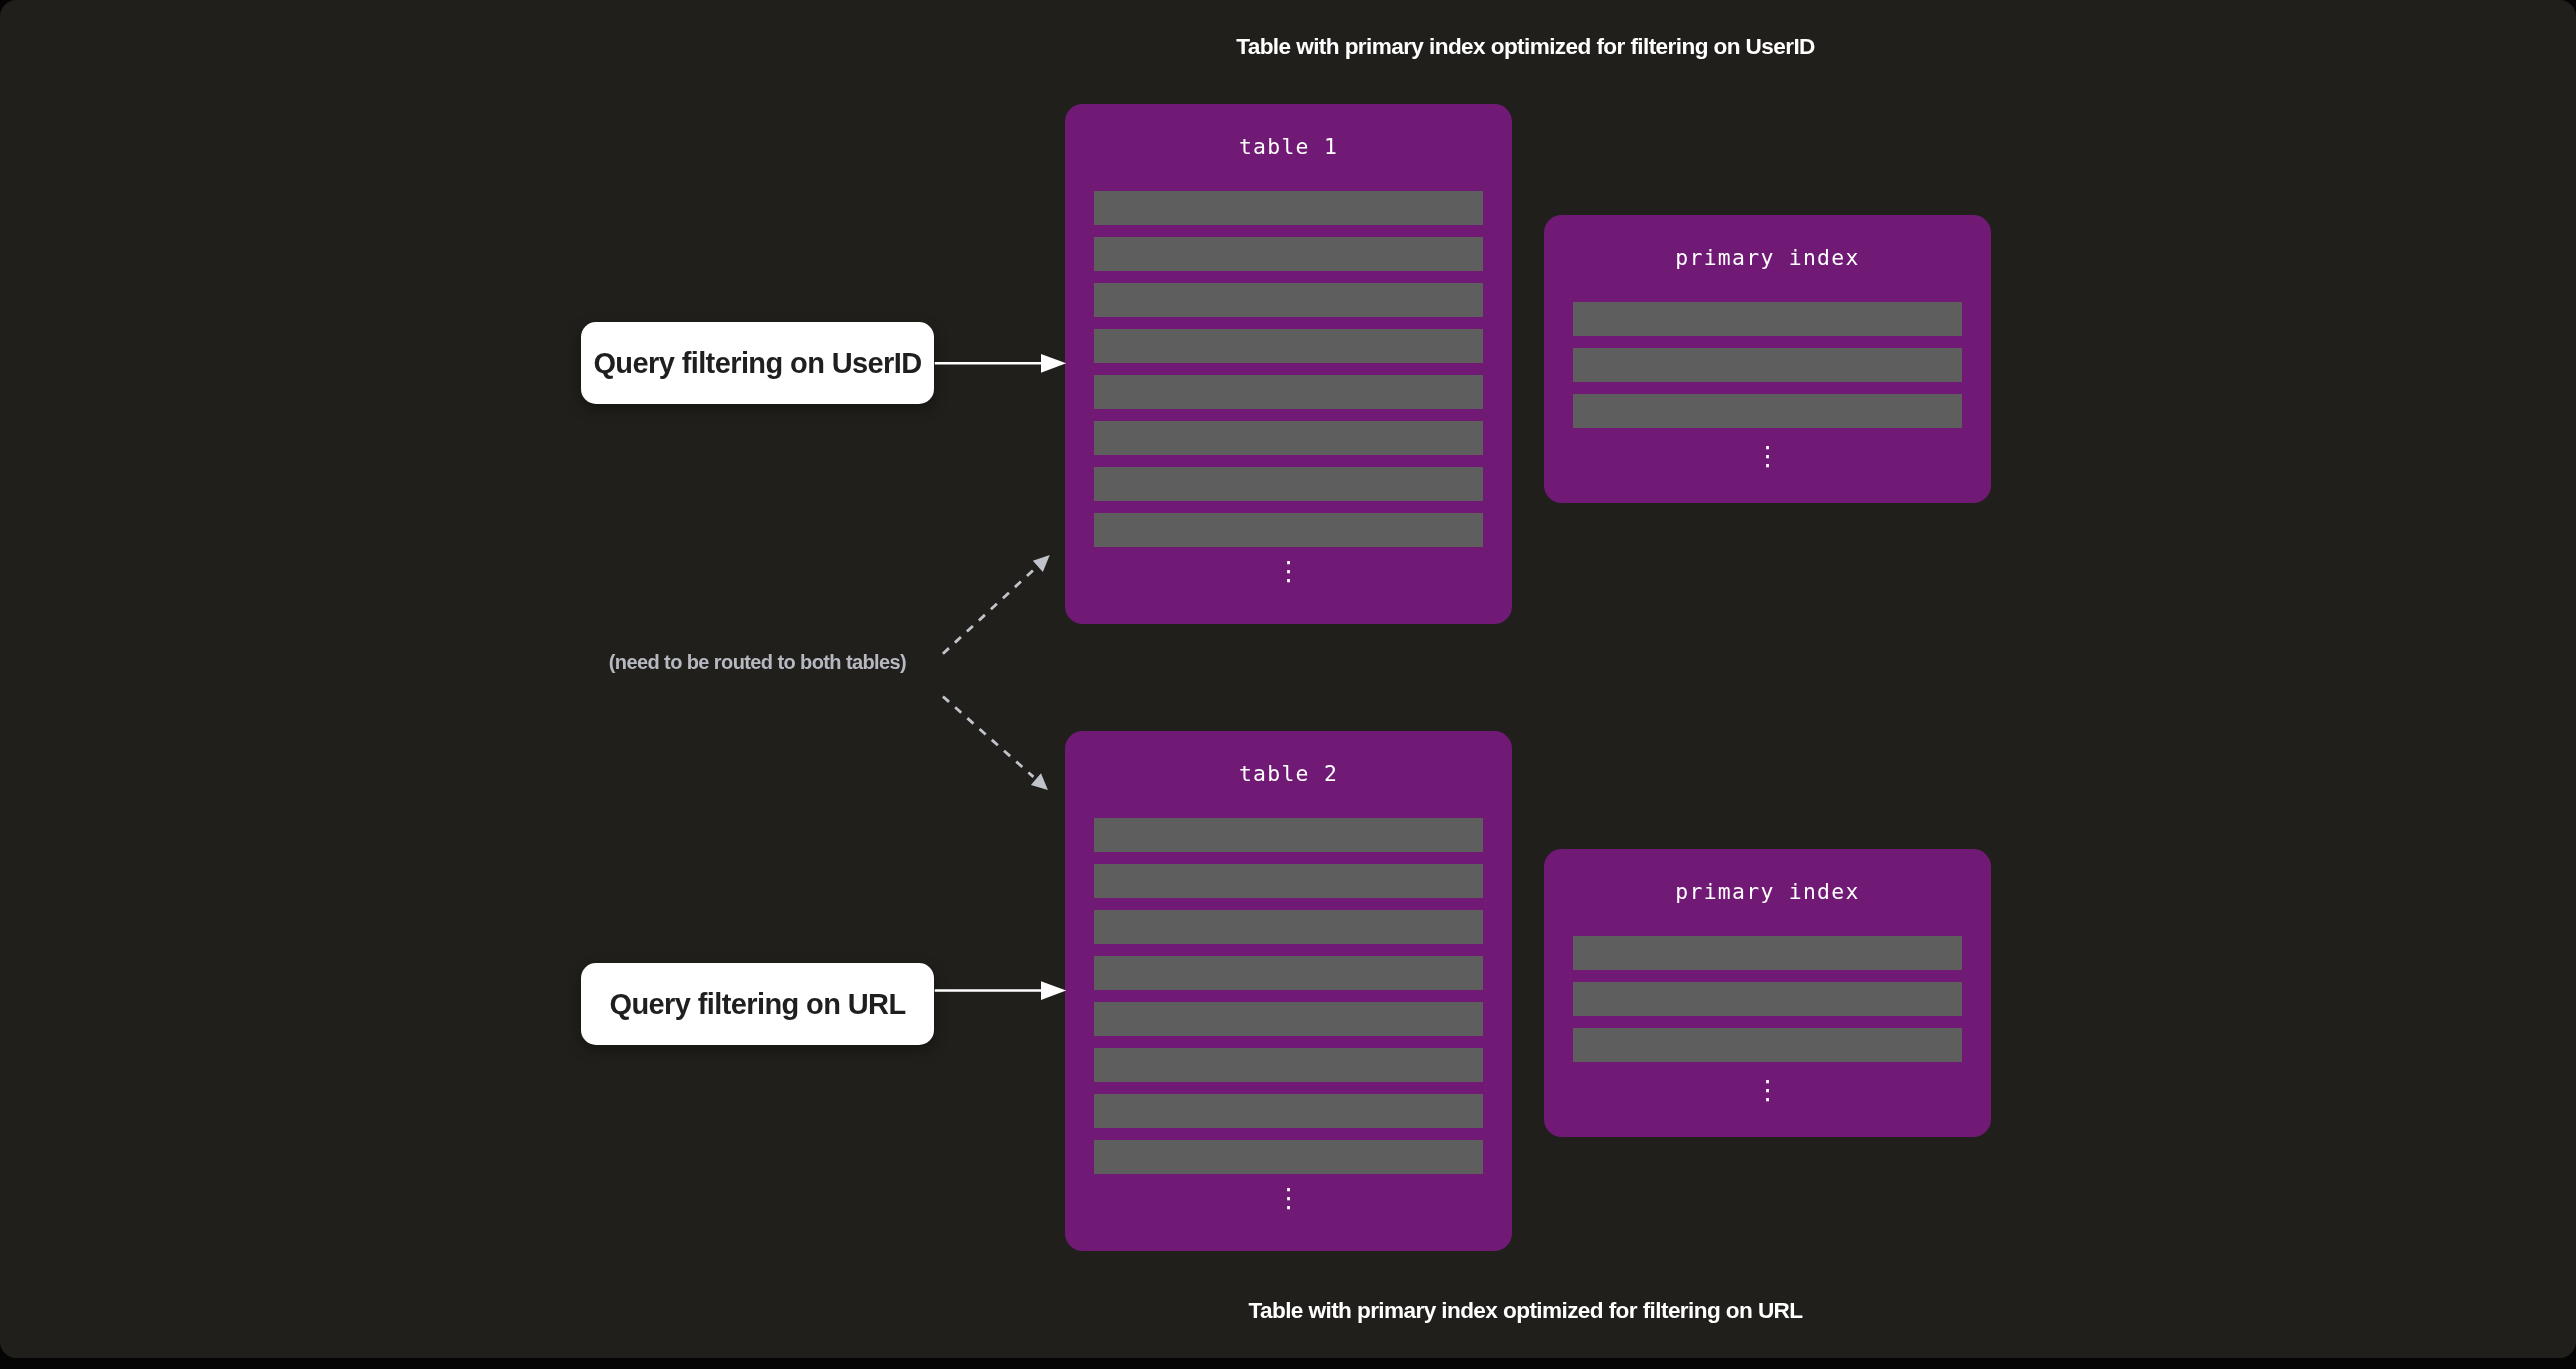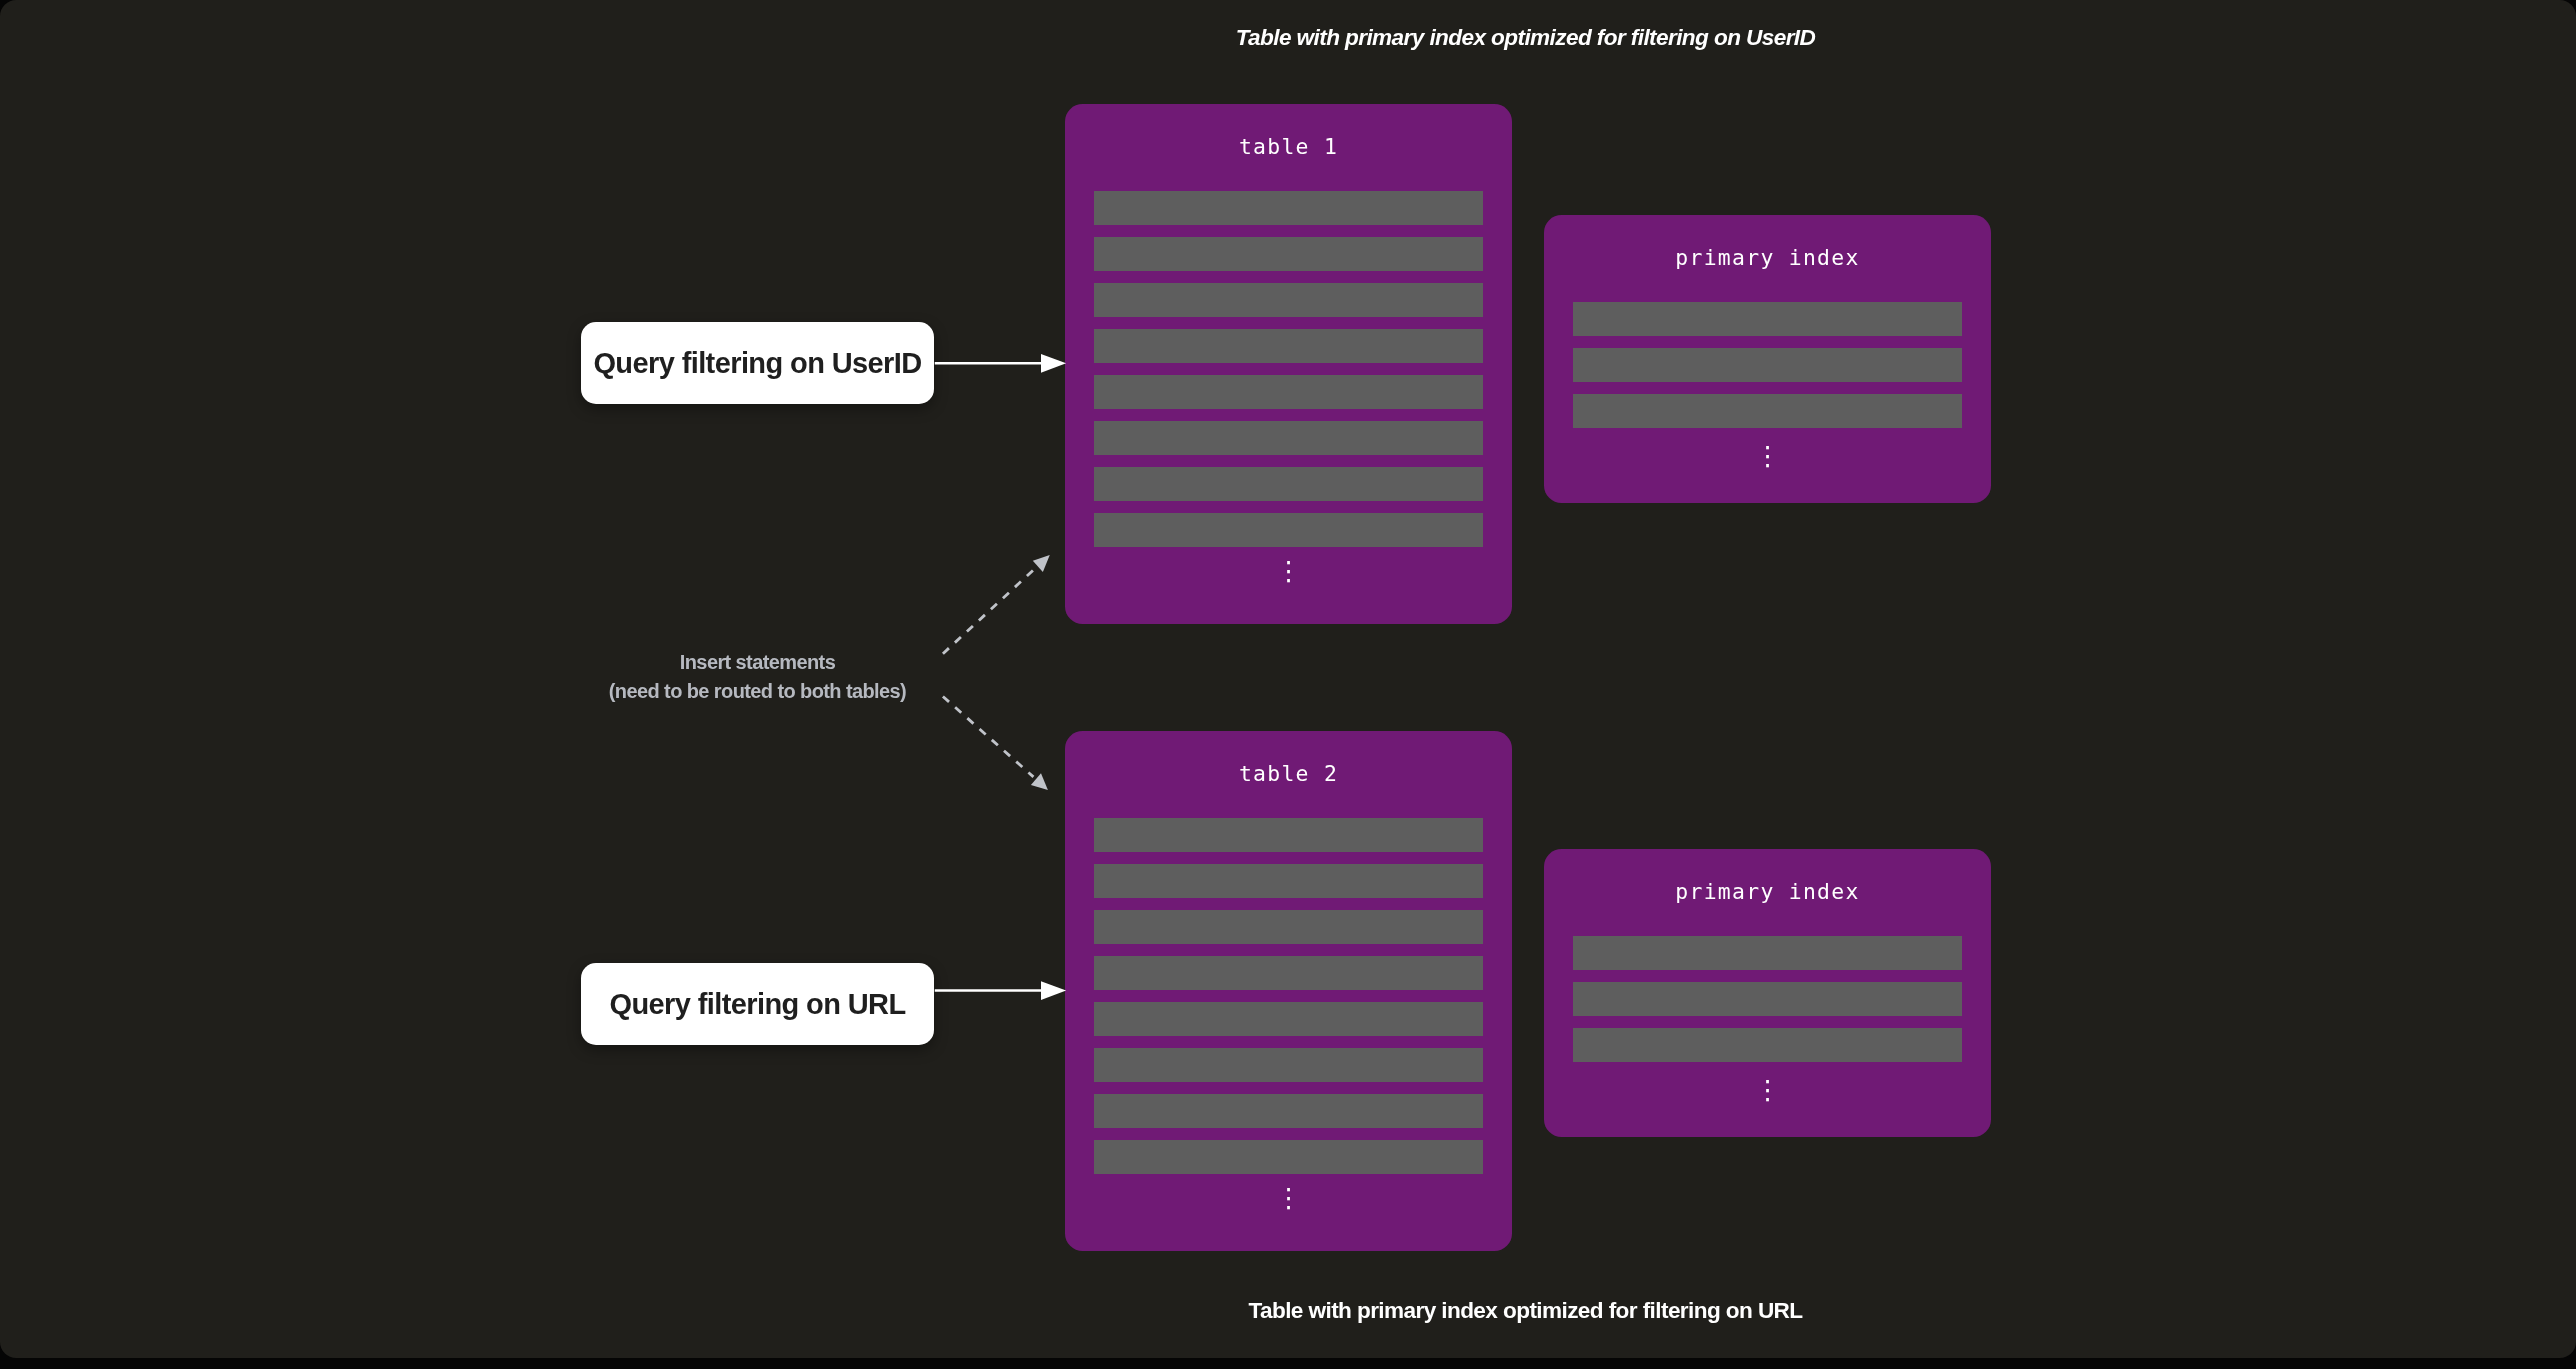--- a/index.html
+++ b/index.html
@@ -5,21 +5,21 @@
   html, body { margin: 0; padding: 0; background: #050505; }
   body { width: 2576px; height: 1369px; position: relative; overflow: hidden;
          font-family: "Liberation Sans", sans-serif; }
 
   .surface { position: absolute; left: 0; top: 0; width: 2576px; height: 1358px;
              background: #201f1b; border-radius: 16.3px; }
 
   .caption { position: absolute; width: 1257px; text-align: center;
              font-size: 22.6px; font-weight: bold; letter-spacing: -0.6px;
              line-height: 28px; color: #ffffff; }
-  #caption-top    { left: 897px; top: 24px; font-style: italic; }
+  #caption-top    { left: 897px; top: 33px; }
   #caption-bottom { left: 897px; top: 1297px; }
 
   .panel { position: absolute; background: #701a75; border-radius: 17.6px; }
   #table1 { left: 1065px; top: 104px;  width: 447px; height: 520px; }
   #table2 { left: 1065px; top: 731px; width: 447px; height: 520px; }
   #index1 { left: 1544px; top: 215px;  width: 447px; height: 288px; }
   #index2 { left: 1544px; top: 849px; width: 447px; height: 288px; }
 
   .panel-title { position: absolute; left: 0; right: 0; top: 30px; text-align: center;
                  font-family: "DejaVu Sans Mono", monospace; font-size: 21.4px;
@@ -109,21 +109,20 @@
   </div>
 
   <div id="query-userid" class="query-chip">
     <span>Query filtering on UserID</span>
   </div>
   <div id="query-url" class="query-chip">
     <span>Query filtering on URL</span>
   </div>
 
   <div class="insert-note">
-    <div>Insert statements</div>
     <div>(need to be routed to both tables)</div>
   </div>
 
   <svg id="arrow-layer" viewBox="0 0 4098 2178">
 
     <g>
       <line x1="1487" y1="578" x2="1660" y2="578" stroke="#ffffff" stroke-width="4"></line>
       <polygon points="1696,578 1656,563 1656,593" fill="#ffffff"></polygon>
     </g>
 

